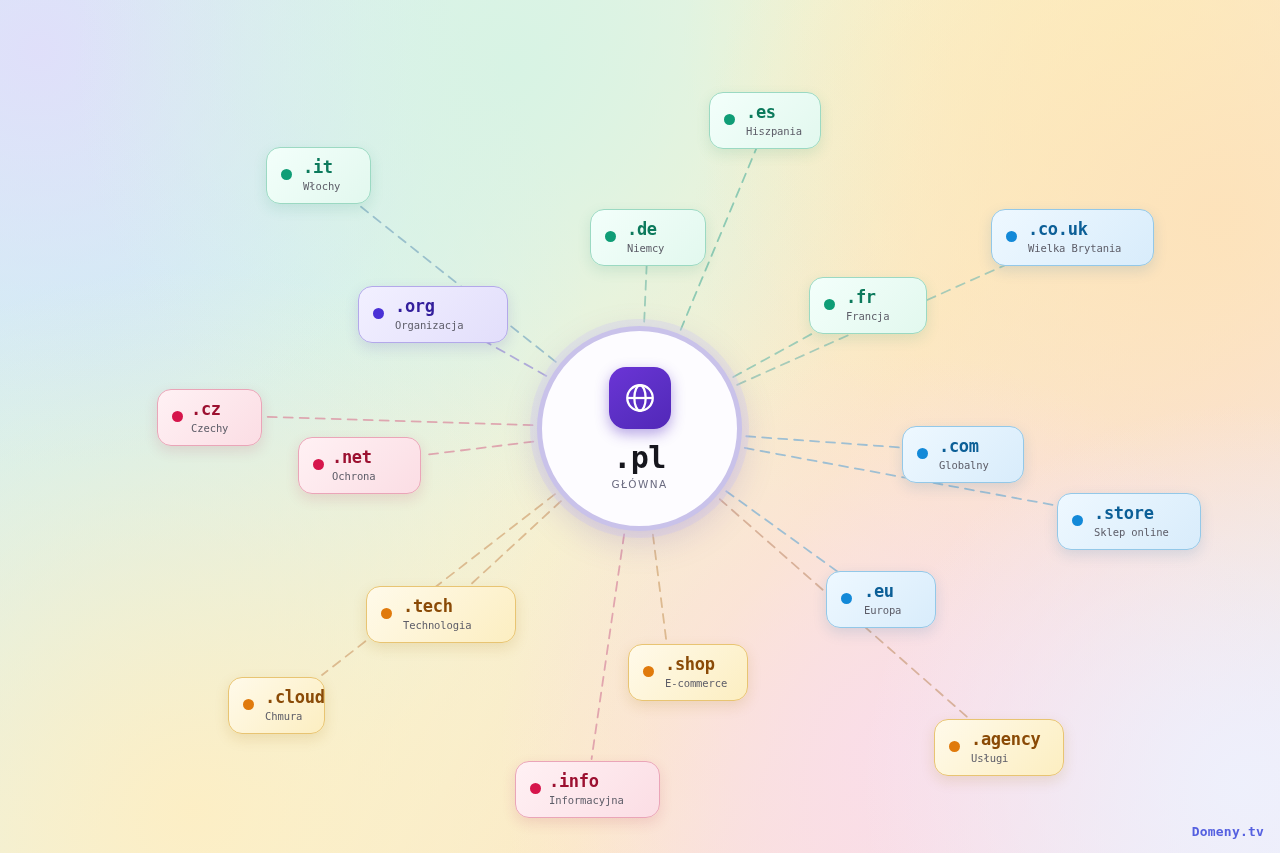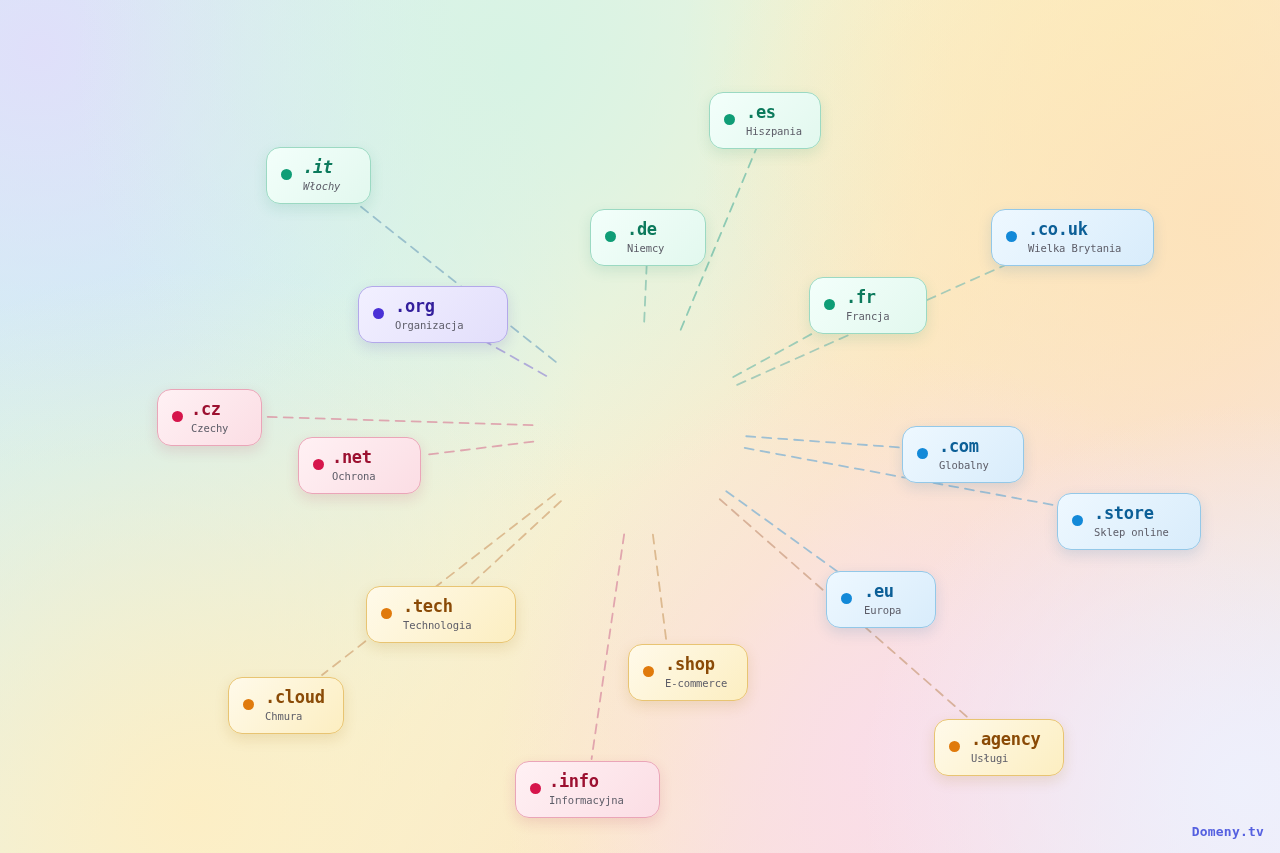--- a/index.html
+++ b/index.html
@@ -112,30 +112,41 @@
       <line x1="746.2187929201076" y1="436.2523698102706" x2="900" y2="447.42349304482224" stroke="#8fb9d4" stroke-width="1.8" stroke-dasharray="9 7" stroke-linecap="round" opacity="0.85"></line>
       <line x1="744.7168715575167" y1="447.9527617486318" x2="1055" y2="505.31869254341166" stroke="#8fb9d4" stroke-width="1.8" stroke-dasharray="9 7" stroke-linecap="round" opacity="0.85"></line>
       <line x1="726.228470503179" y1="491.16715570519557" x2="842.2492836676217" y2="575" stroke="#8fb9d4" stroke-width="1.8" stroke-dasharray="9 7" stroke-linecap="round" opacity="0.85"></line>
       <line x1="560.9291660876889" y1="501.13349129929003" x2="471.28882833787463" y2="584" stroke="#d8b285" stroke-width="1.8" stroke-dasharray="9 7" stroke-linecap="round" opacity="0.85"></line>
       <line x1="652.9069588855644" y1="534.6567400283222" x2="666.463768115942" y2="642" stroke="#d8b285" stroke-width="1.8" stroke-dasharray="9 7" stroke-linecap="round" opacity="0.85"></line>
       <line x1="554.9878461343338" y1="494.1254207528299" x2="322.0582877959927" y2="675" stroke="#d8b285" stroke-width="1.8" stroke-dasharray="9 7" stroke-linecap="round" opacity="0.85"></line>
       <line x1="719.810833569063" y1="499.20480896970355" x2="967.1958925750395" y2="717" stroke="#d3a98f" stroke-width="1.8" stroke-dasharray="9 7" stroke-linecap="round" opacity="0.85"></line>
       <line x1="624.1405111803689" y1="534.3918604199569" x2="591.5613668061367" y2="759" stroke="#dd9aa8" stroke-width="1.8" stroke-dasharray="9 7" stroke-linecap="round" opacity="0.85"></line>
     </svg>
 
+  <div class="hub">
+    <div class="hub-icon">
+      <svg width="34" height="34" viewBox="0 0 24 24" fill="none" stroke="#ffffff" stroke-width="1.6">
+        <circle cx="12" cy="12" r="9"></circle>
+        <ellipse cx="12" cy="12" rx="4" ry="9"></ellipse>
+        <line x1="3" y1="12" x2="21" y2="12"></line>
+      </svg>
+    </div>
+    <div class="hub-tld">.pl</div>
+    <div class="hub-sub">GŁÓWNA</div>
+  </div>
 
   <div id="nodes">
       <div class="node c-teal" style="left: 709px; top: 92px; width: 112px;">
         <span class="dot"></span>
         <span class="txt">
           <span class="tld">.es</span>
           <span class="lbl">Hiszpania</span>
         </span>
       </div>
-      <div class="node c-teal" style="left: 266px; top: 147px; width: 105px; font-style: italic;">
+      <div class="node c-teal" style="left: 266px; top: 147px; width: 105px;">
         <span class="dot"></span>
         <span class="txt">
           <span class="tld">.it</span>
           <span class="lbl">Włochy</span>
         </span>
       </div>
       <div class="node c-teal" style="left: 590px; top: 209px; width: 116px;">
         <span class="dot"></span>
         <span class="txt">
           <span class="tld">.de</span>
@@ -205,21 +216,21 @@
           <span class="lbl">Technologia</span>
         </span>
       </div>
       <div class="node c-amber" style="left: 628px; top: 644px; width: 120px;">
         <span class="dot"></span>
         <span class="txt">
           <span class="tld">.shop</span>
           <span class="lbl">E-commerce</span>
         </span>
       </div>
-      <div class="node c-amber" style="left: 228px; top: 677px; width: 116px;">
+      <div class="node c-amber" style="left: 228px; top: 677px; width: 97px;">
         <span class="dot"></span>
         <span class="txt">
           <span class="tld">.cloud</span>
           <span class="lbl">Chmura</span>
         </span>
       </div>
       <div class="node c-amber" style="left: 934px; top: 719px; width: 130px;">
         <span class="dot"></span>
         <span class="txt">
           <span class="tld">.agency</span>

